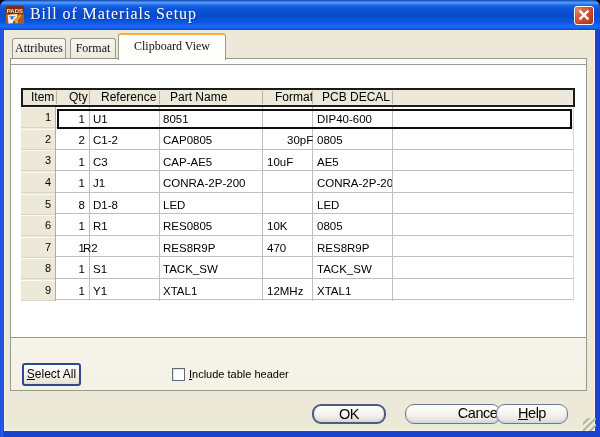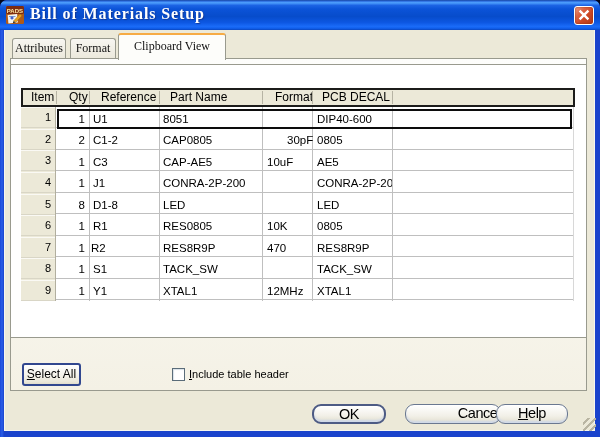--- a/index.html
+++ b/index.html
@@ -5,21 +5,21 @@
   html,body{margin:0;padding:0;}
   body{width:600px;height:437px;overflow:hidden;background:#04071c;font-family:"Liberation Sans",sans-serif;}
   .win{position:absolute;left:0;top:0;width:600px;height:437px;
        background:linear-gradient(90deg,#1c49d8 0,#2a5ee8 2px,#1a43cc 4px,#1a43cc 4px);
        background-color:#1c49d8;
        border-radius:7px 7px 0 0;overflow:hidden;}
   .titlebar{position:absolute;left:0;top:0;width:600px;height:30px;
     background:linear-gradient(180deg,#16439e 0%,#2e6ee0 4%,#4fa1ff 9%,#1c63e4 18%,#0b53d8 30%,#074ccb 55%,#0d57e2 75%,#1a6bf8 88%,#1161ef 94%,#0a46c0 100%);
     border-radius:7px 7px 0 0;}
   .title{position:absolute;left:30px;top:0;height:30px;line-height:27px;
-    font-family:"Liberation Serif",serif;font-weight:bold;font-size:16px;color:#fff;
+    font-family:"Liberation Serif",serif;font-weight:normal;font-size:16px;color:#fff;
     letter-spacing:0.9px;text-shadow:1px 1px 1px #123a9a;}
   .closebtn{position:absolute;left:574px;top:6px;width:20px;height:19px;border-radius:3px;
     border:1px solid #fff;box-sizing:border-box;
     background:linear-gradient(135deg,#eda28c 0%,#dd6747 30%,#cc4724 60%,#b23a16 100%);
     box-shadow:inset 0 0 2px #8c2608;}
   .closebtn svg{position:absolute;left:0;top:0;}
   .client{position:absolute;left:4px;top:30px;width:591px;height:401px;background:#ece9d8;box-sizing:border-box;
     border-left:1px solid #f6f6ee;border-right:1px solid #f6f6ee;border-bottom:1.5px solid #f6f6ee;}
   
   .page{position:absolute;left:10px;top:58px;width:577px;height:333px;box-sizing:border-box;
@@ -165,21 +165,21 @@
   <div class="cell" style="left:163px;top:195px;">LED</div>
   <div class="cell" style="left:317px;top:195px;">LED</div>
 
   <div class="cell qty" style="top:216px;">1</div>
   <div class="cell" style="left:93px;top:216px;">R1</div>
   <div class="cell" style="left:163px;top:216px;">RES0805</div>
   <div class="cell" style="left:267px;top:216px;">10K</div>
   <div class="cell" style="left:317px;top:216px;">0805</div>
 
   <div class="cell qty" style="top:238px;">1</div>
-  <div class="cell" style="left:91px;top:238px;">R2</div>
+  <div class="cell" style="left:83px;top:238px;">R2</div>
   <div class="cell" style="left:163px;top:238px;">RES8R9P</div>
   <div class="cell" style="left:267px;top:238px;">470</div>
   <div class="cell" style="left:317px;top:238px;">RES8R9P</div>
 
   <div class="cell qty" style="top:259px;">1</div>
   <div class="cell" style="left:93px;top:259px;">S1</div>
   <div class="cell" style="left:163px;top:259px;">TACK_SW</div>
   <div class="cell" style="left:317px;top:259px;">TACK_SW</div>
 
   <div class="cell qty" style="top:281px;">1</div>

